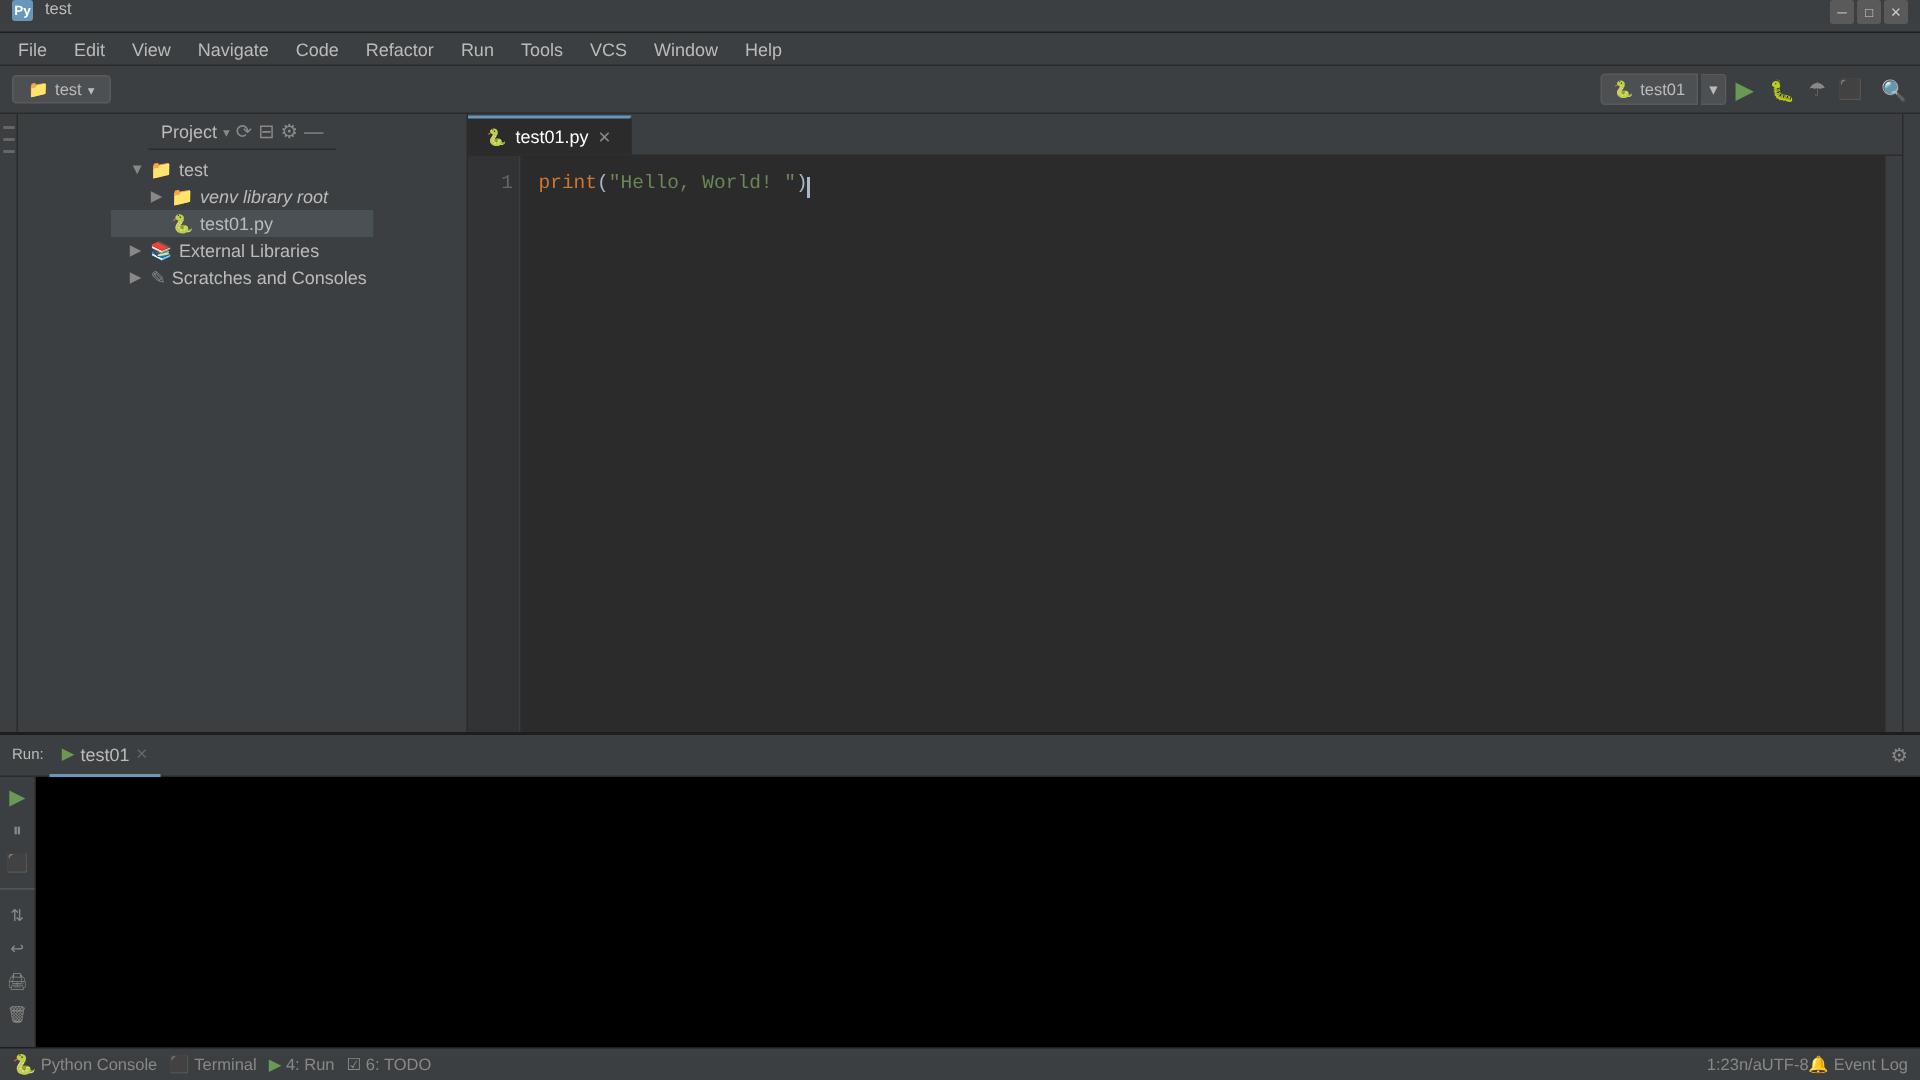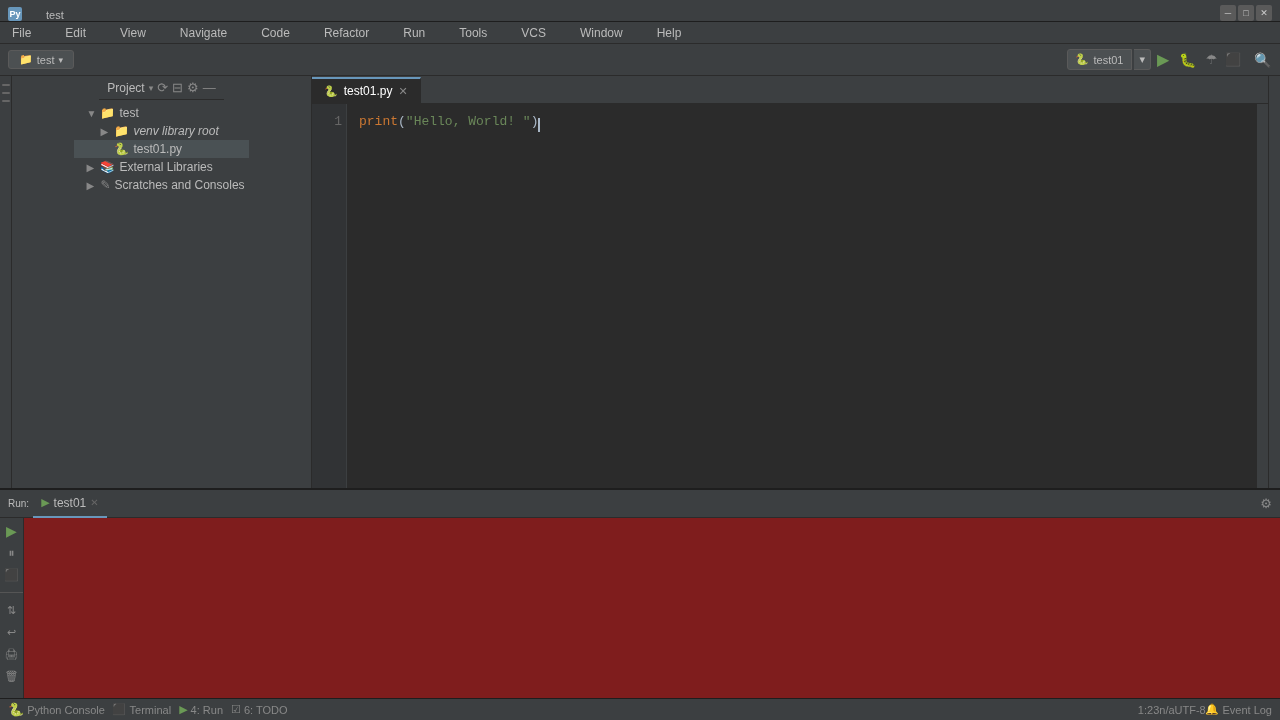--- a/index.html
+++ b/index.html
@@ -11,23 +11,23 @@
       height: 720px;
       overflow: hidden;
       font-size: 12px;
     }
 
     
     #title-bar {
       background: #3c3f41;
       height: 22px;
       display: flex;
-      align-items: flex-end;
+      align-items: flex-start;
       padding: 0 8px;
-      gap: 24px;
+      gap: 8px;
       border-bottom: 1px solid #1e1e1e;
       user-select: none;
     }
     #title-bar .app-icon {
       width: 14px; height: 14px;
       background: #6897bb;
       border-radius: 2px;
       display: flex; align-items: center; justify-content: center;
       font-size: 9px; color: white; font-weight: bold;
     }
@@ -44,21 +44,21 @@
       font-size: 9px; cursor: pointer; color: #ccc;
     }
 
     
     #menu-bar {
       background: #3c3f41;
       height: 22px;
       display: flex;
       align-items: center;
       padding: 0 4px;
-      gap: 18px;
+      gap: 2px;
       border-bottom: 1px solid #2b2b2b;
     }
     .menu-item {
       padding: 2px 8px;
       font-size: 12px;
       cursor: pointer;
       color: #bbb;
       border-radius: 2px;
     }
 
@@ -239,21 +239,21 @@
     
     #editor-right-bar {
       width: 12px;
       background: #3c3f41;
       border-left: 1px solid #2b2b2b;
     }
 
     
     #bottom-panel {
       height: 210px;
-      background: #7f1d1d;
+      background: #000000;
       border-top: 2px solid #1e1e1e;
       display: flex;
       flex-direction: column;
     }
     #bottom-tabs {
       display: flex;
       background: #3c3f41;
       height: 28px;
       align-items: center;
       border-bottom: 1px solid #2b2b2b;

